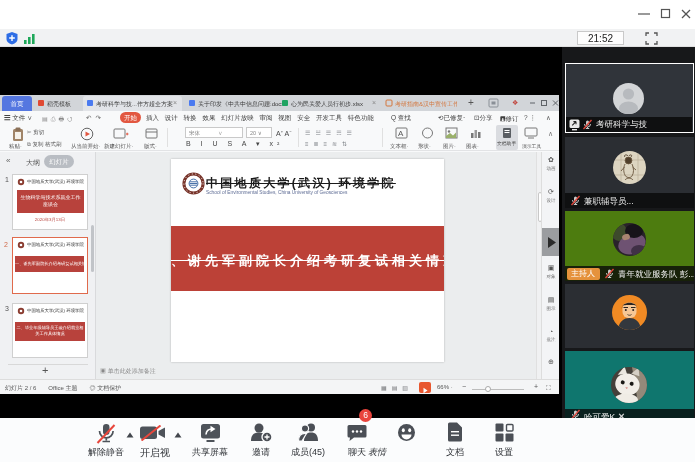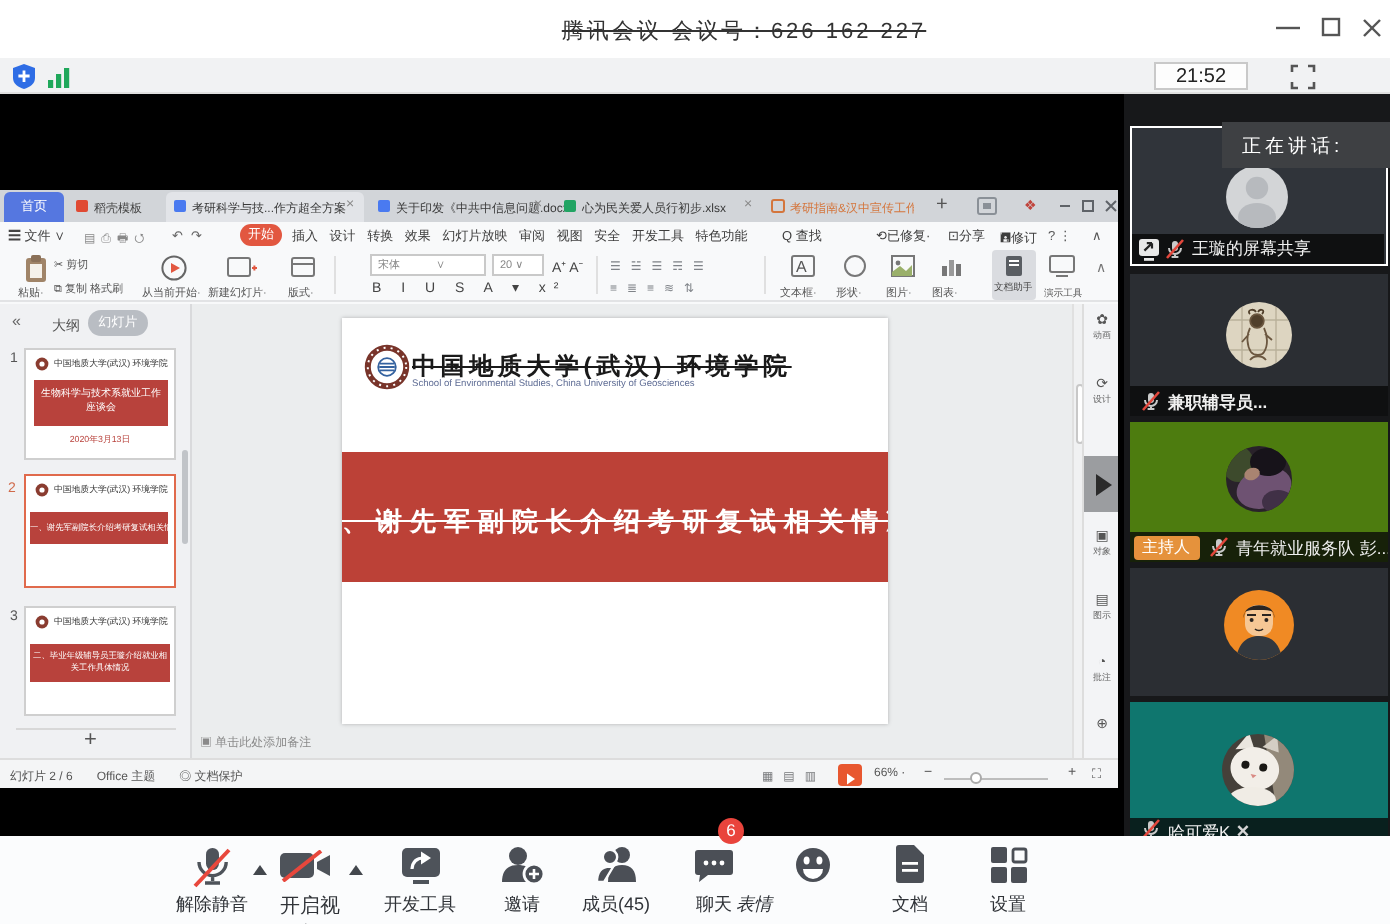--- a/index.html
+++ b/index.html
@@ -2,21 +2,20 @@
 <html><head><meta charset="utf-8">
 <style>
 *{margin:0;padding:0;box-sizing:border-box;}
 html,body{width:695px;height:462px;overflow:hidden;background:#000;font-family:"Liberation Sans",sans-serif;}
 .a{position:absolute;}
 .tx{white-space:nowrap;}
 </style></head>
 <body>
 
 <div class="a" style="left:0;top:0;width:695px;height:29px;background:#ffffff;">
-  <div class="a tx" style="left:372px;top:8px;transform:translateX(-50%);font-size:11px;color:#333;letter-spacing:1.5px;text-decoration:line-through;">腾讯会议 会议号：626 162 227</div>
   <svg class="a" style="left:630px;top:0" width="65" height="29">
     <line x1="8" y1="14" x2="20" y2="14" stroke="#555" stroke-width="1.2"></line>
     <rect x="31.5" y="9.5" width="8" height="8" fill="none" stroke="#555" stroke-width="1.2"></rect>
     <line x1="52" y1="10" x2="60" y2="18" stroke="#555" stroke-width="1.2"></line>
     <line x1="60" y1="10" x2="52" y2="18" stroke="#555" stroke-width="1.2"></line>
   </svg>
 </div>
 
 <div class="a" style="left:0;top:29px;width:695px;height:18px;background:#f1f2f3;border-bottom:1px solid #e0e0e0;">
   <svg class="a" style="left:5px;top:2px" width="40" height="14">
@@ -270,21 +269,21 @@
       <svg class="a" style="left:3px;top:2px" width="11" height="12">
           <rect x="0.5" y="0.5" width="10" height="8.5" rx="1.5" fill="#e8e8e8"></rect>
           <path d="M3.2,6.3 L7,2.6 M7,2.6 H4.4 M7,2.6 V5.2" stroke="#222" stroke-width="1.1" fill="none"></path>
           <rect x="3" y="10" width="5" height="1.4" fill="#e8e8e8"></rect>
         </svg>
       <svg class="a" style="left:16px;top:2px" width="11" height="11">
           <rect x="4" y="1.5" width="3" height="5" rx="1.5" fill="#c9c9c9"></rect>
           <path d="M2.5,5 a3,3 0 0 0 6,0 M5.5,8 V9.5 M3.8,9.5 H7.2" stroke="#c9c9c9" stroke-width="1" fill="none"></path>
           <line x1="1.5" y1="10" x2="9.5" y2="1" stroke="#e2473c" stroke-width="1.3"></line>
         </svg>
-      <div class="a tx" style="left:30px;top:2.5px;font-size:8.5px;color:#f0f0f0;">王璇的屏幕共享</div>
+      <div class="a tx" style="left:30px;top:2.5px;font-size:8.5px;color:#f0f0f0;">考研科学与技</div>
     </div>
   </div>
 
   <div class="a" style="left:3px;top:90px;width:129px;height:71px;background:#2b2e33;overflow:hidden;">
     <svg class="a" style="left:48px;top:14px" width="33" height="33">
       <defs>
           <clipPath id="av2">
             <circle cx="16.5" cy="16.5" r="16.5"></circle>
           </clipPath>
         </defs>
@@ -301,21 +300,21 @@
         <path d="M12,13 C10,17 10.5,22 12.5,25 M19,13 C21,17 21,22 19,25 M12.5,25 C14,27 18,27 19,25 M11.5,16 L8,20 M19.5,16 L23,19"></path>
         <path d="M12,29 C14,26.5 18,26.5 20,29"></path>
       </g>
     </svg>
     <div class="a" style="left:0;top:56px;width:129px;height:15px;background:rgba(8,8,8,0.78);">
       <svg class="a" style="left:5px;top:2px" width="11" height="11">
           <rect x="4" y="1.5" width="3" height="5" rx="1.5" fill="#c9c9c9"></rect>
           <path d="M2.5,5 a3,3 0 0 0 6,0 M5.5,8 V9.5 M3.8,9.5 H7.2" stroke="#c9c9c9" stroke-width="1" fill="none"></path>
           <line x1="1.5" y1="10" x2="9.5" y2="1" stroke="#e2473c" stroke-width="1.3"></line>
         </svg>
-      <div class="a tx" style="left:19px;top:2.5px;font-size:8.5px;color:#f0f0f0;font-weight:bold;">兼职辅导员...</div>
+      <div class="a tx" style="left:19px;top:2.5px;font-size:8.5px;color:#f0f0f0;">兼职辅导员...</div>
     </div>
   </div>
 
   <div class="a" style="left:3px;top:164px;width:129px;height:70px;background:#4d7c0f;overflow:hidden;">
     <svg class="a" style="left:48px;top:12px" width="33" height="33">
       <defs>
           <clipPath id="av3">
             <circle cx="16.5" cy="16.5" r="16.5"></circle>
           </clipPath>
         </defs>
@@ -383,21 +382,20 @@
     <div class="a" style="left:0;top:58px;width:129px;height:9px;background:rgba(8,8,8,0.78);">
       <svg class="a" style="left:5px;top:0px" width="11" height="11">
           <rect x="4" y="1.5" width="3" height="5" rx="1.5" fill="#c9c9c9"></rect>
           <path d="M2.5,5 a3,3 0 0 0 6,0 M5.5,8 V9.5 M3.8,9.5 H7.2" stroke="#c9c9c9" stroke-width="1" fill="none"></path>
           <line x1="1.5" y1="10" x2="9.5" y2="1" stroke="#e2473c" stroke-width="1.3"></line>
         </svg>
       <div class="a tx" style="left:19px;top:1px;font-size:8.5px;color:#f0f0f0;">哈可爱K<span style="color:#d5d5d5;font-size:11px;font-weight:bold;"> ×</span></div>
     </div>
   </div>
 
-  <div class="a" style="left:49px;top:14px;width:84px;height:23px;background:#3e4043;color:#fff;font-size:9.5px;letter-spacing:2px;padding:6px 0 0 10px;">正在讲话:</div>
 </div>
 
 <div class="a" style="left:0;top:418px;width:695px;height:44px;background:#fbfcfd;">
   <svg class="a" style="left:95px;top:4px" width="22" height="22">
     <rect x="8" y="2" width="6.5" height="11" rx="3.2" fill="#4e535a"></rect>
     <path d="M4.5,9 a6.8,6.8 0 0 0 13.6,0 M11.3,16 V18.5 M7.5,19.5 H15" stroke="#4e535a" stroke-width="1.7" fill="none"></path>
     <line x1="2.5" y1="21" x2="19.5" y2="3" stroke="#e8473c" stroke-width="2"></line>
   </svg>
   <svg class="a" style="left:126px;top:14px" width="8" height="6">
       <path d="M0.5,5.5 L4,0.5 L7.5,5.5 Z" fill="#43474d"></path>
@@ -411,21 +409,21 @@
   <svg class="a" style="left:174px;top:14px" width="8" height="6">
       <path d="M0.5,5.5 L4,0.5 L7.5,5.5 Z" fill="#43474d"></path>
     </svg>
   <div class="a" style="left:136px;top:28px;width:38px;text-align:center;font-size:10px;color:#303338;">开启视频</div>
   <svg class="a" style="left:200px;top:5px" width="21" height="20">
     <rect x="1" y="1" width="19" height="14.5" rx="2.5" fill="#4e535a"></rect>
     <path d="M6,11.5 C6.3,7.5 8.5,6 12,6" stroke="#fff" stroke-width="1.6" fill="none"></path>
     <path d="M10.5,2.8 L15.5,6 L10.5,9.2 Z" fill="#fff"></path>
     <rect x="6.5" y="17" width="8" height="2" fill="#4e535a"></rect>
   </svg>
-  <div class="a" style="left:191px;top:28px;width:38px;text-align:center;font-size:9px;color:#303338;">开发工具</div>
+  <div class="a" style="left:191px;top:28px;width:38px;text-align:center;font-size:9px;color:#303338;">共享屏幕</div>
   <svg class="a" style="left:250px;top:4px" width="23" height="21">
     <circle cx="9" cy="6" r="4.5" fill="#4b4f56"></circle>
     <path d="M1,19 C1,13 4,10.5 9,10.5 C12,10.5 14.5,11.5 16,13.5 L16,19 Z" fill="#4b4f56"></path>
     <circle cx="17" cy="15" r="5" fill="#4b4f56" stroke="#fbfcfd" stroke-width="1.4"></circle>
     <path d="M17,12.5 V17.5 M14.5,15 H19.5" stroke="#fff" stroke-width="1.3"></path>
   </svg>
   <div class="a" style="left:243px;top:28px;width:36px;text-align:center;font-size:9px;color:#303338;">邀请</div>
   <svg class="a" style="left:296px;top:4px" width="25" height="21">
     <circle cx="15" cy="5.5" r="4" fill="#4b4f56"></circle>
     <path d="M8,19 C8,13 10.5,10.5 15,10.5 C19.5,10.5 22,13 22,19 Z" fill="#4b4f56"></path>

